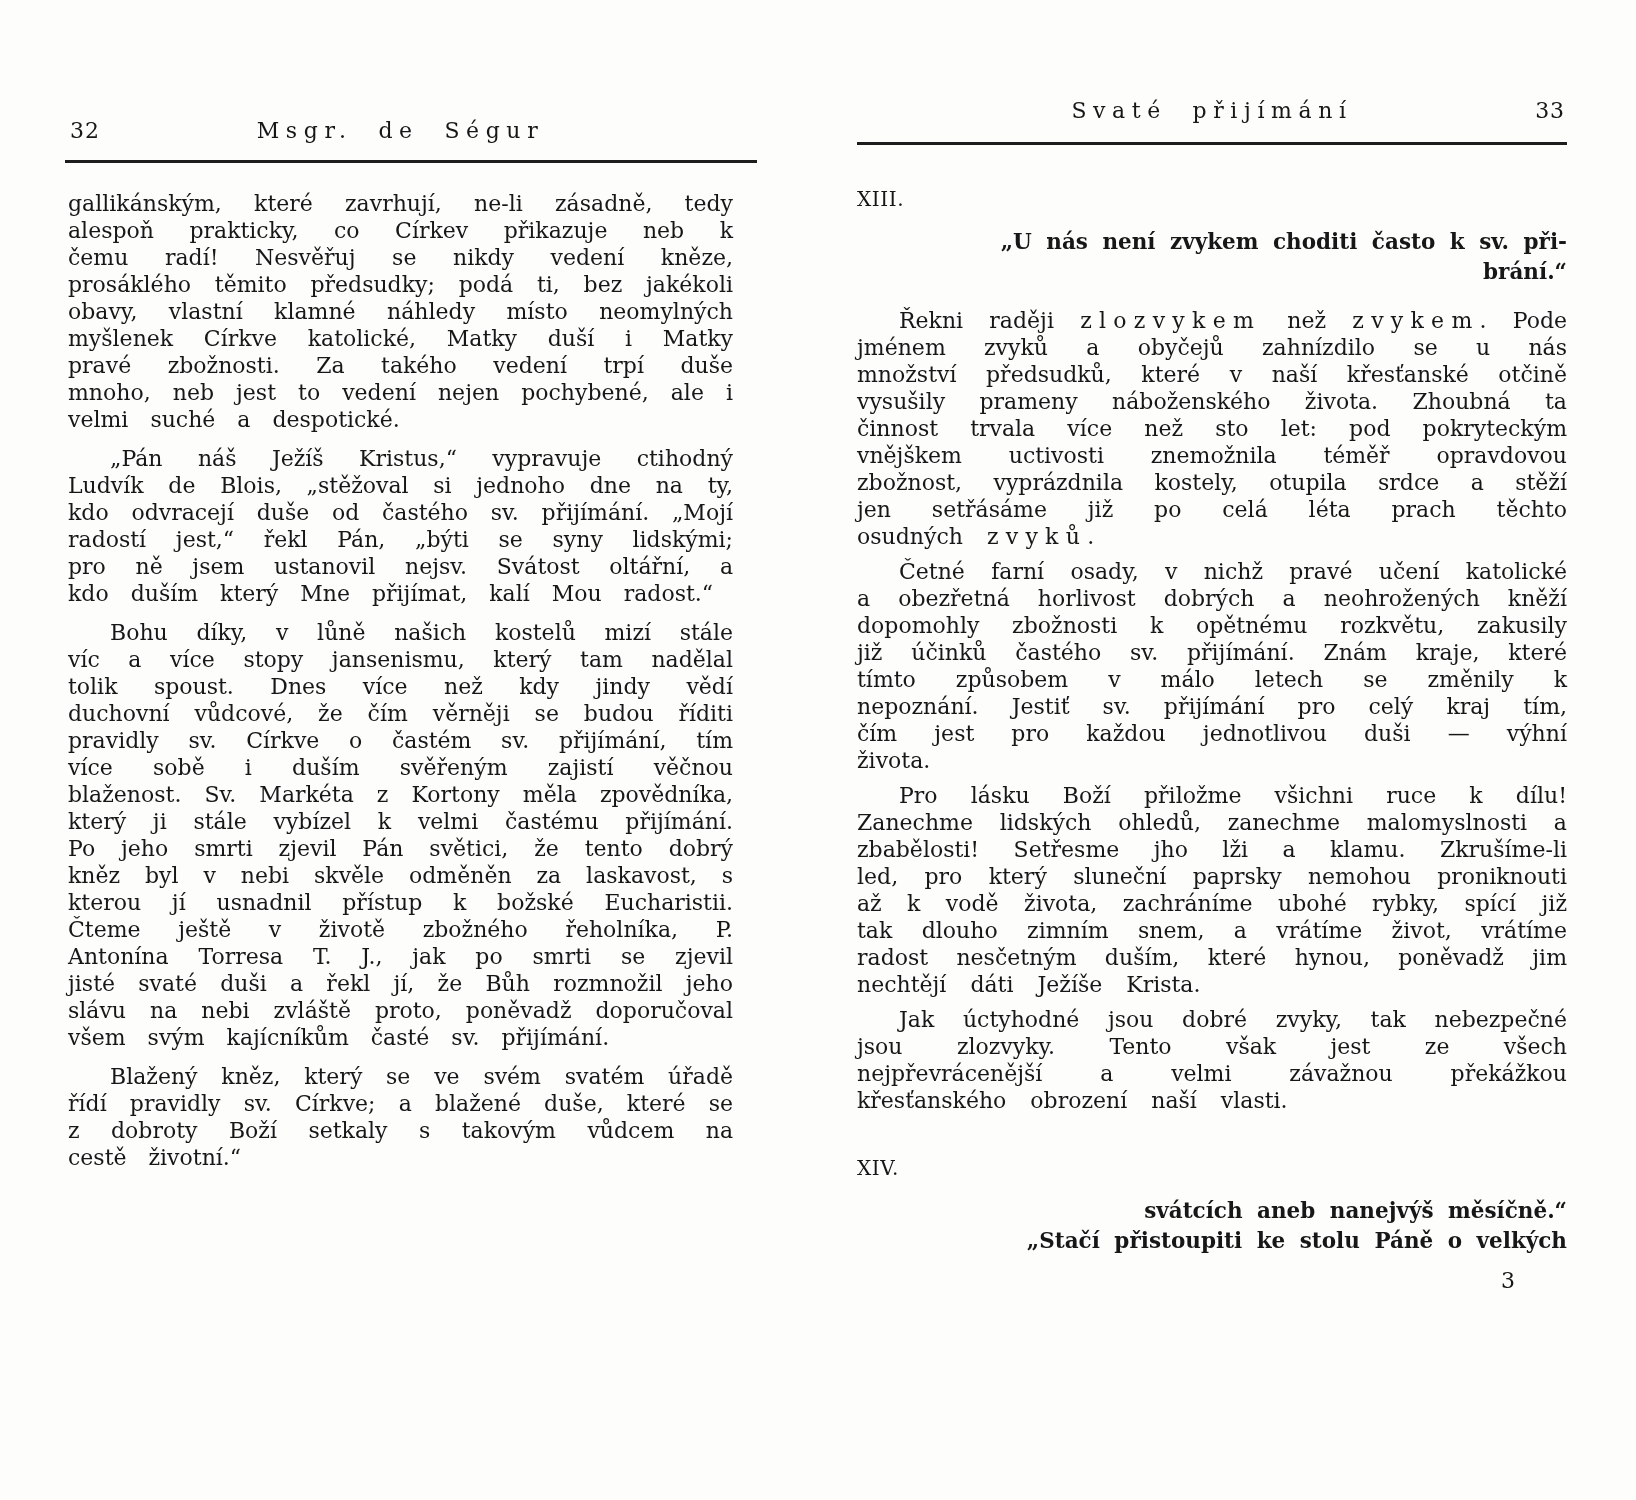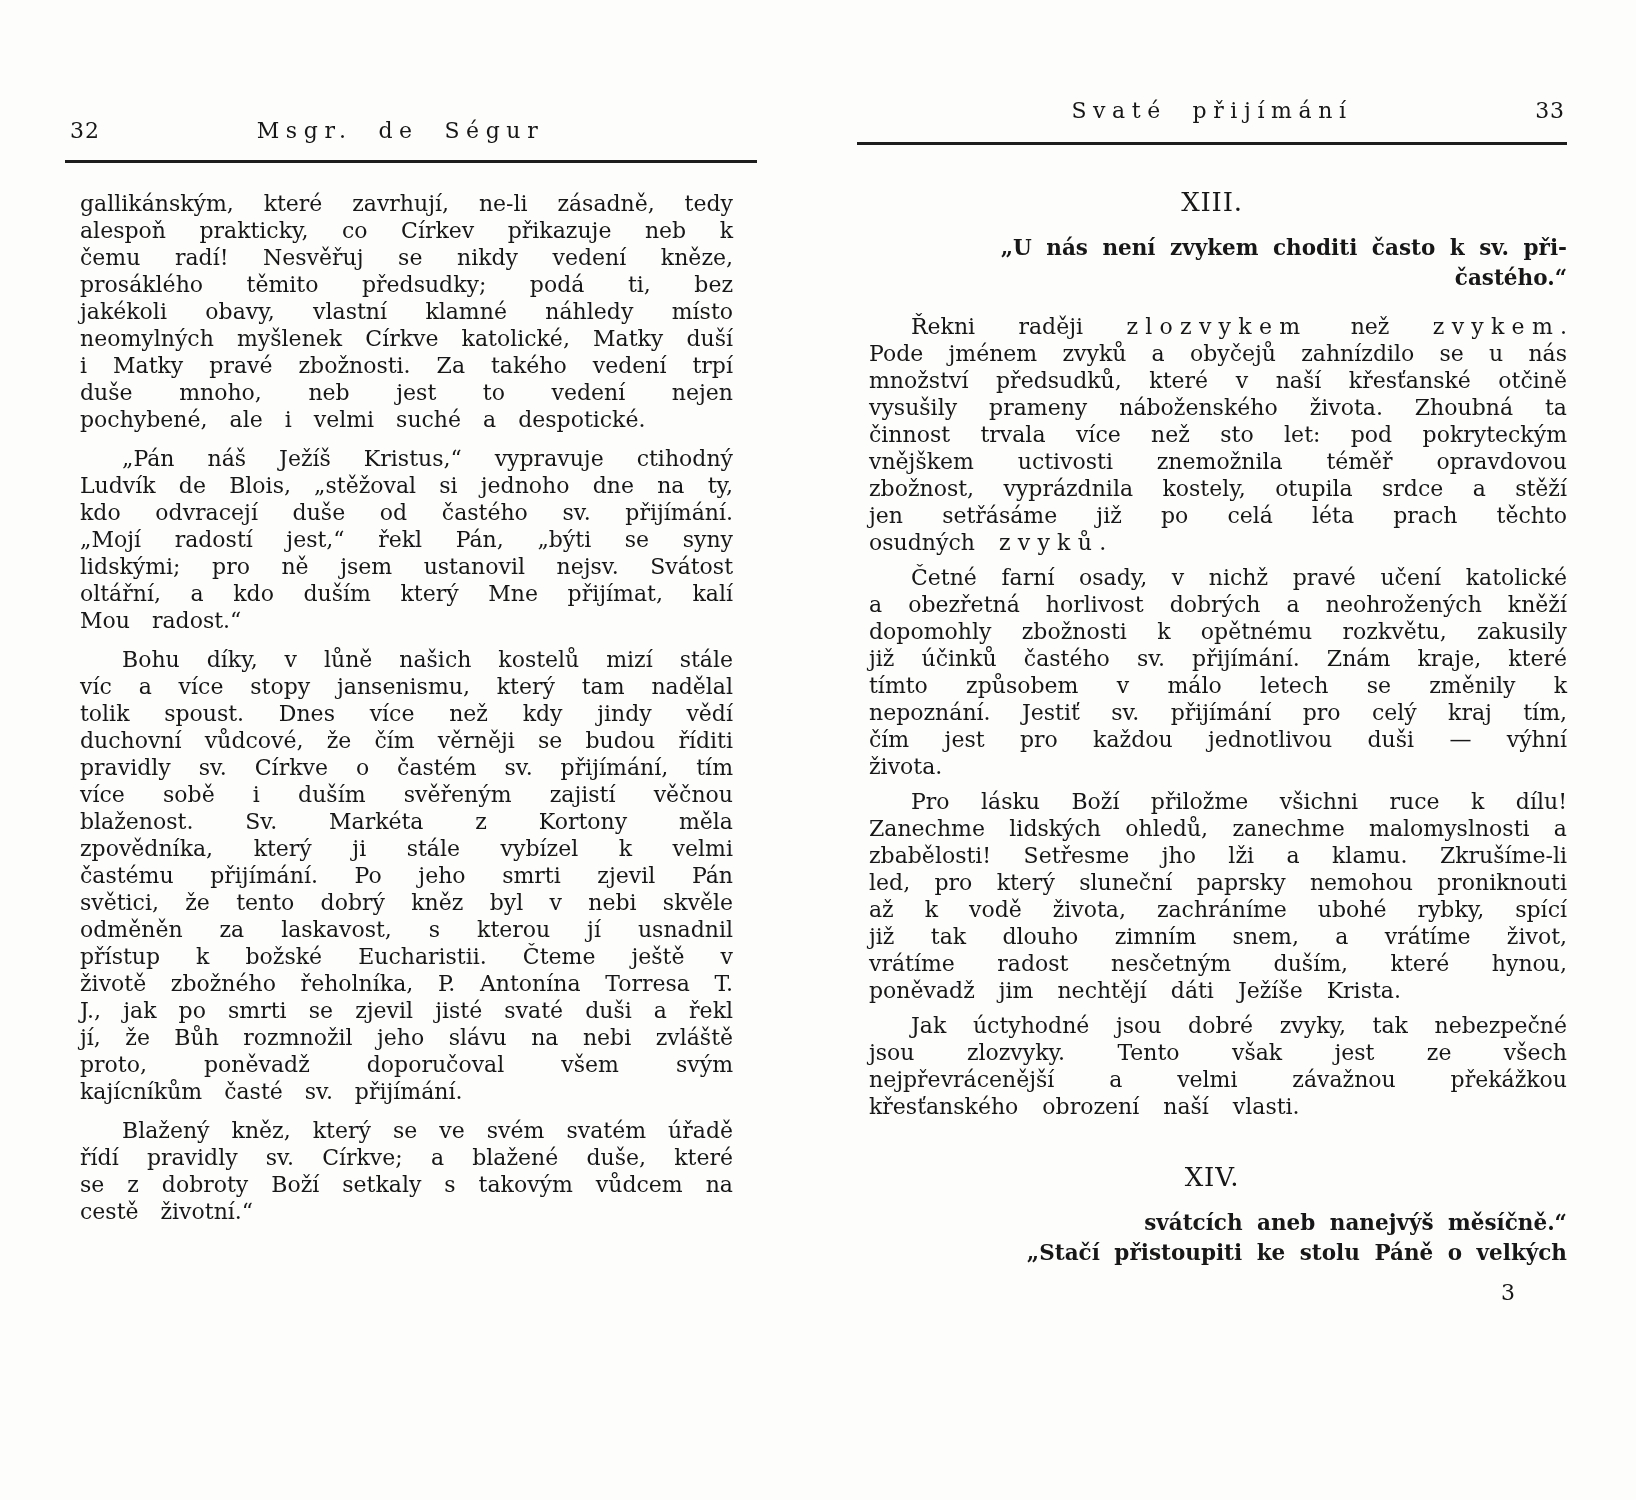--- a/index.html
+++ b/index.html
@@ -31,31 +31,30 @@
   .rule { border-top:3px solid #1d1d1d; height:0; margin-top:16px; }
   .page-left .rule { width:692px; margin-left:-3px; margin-top:14px; }
 
   .body-text { margin-top:27px; }
 
   .para {
     font-size:22px;
     line-height:27px;
     text-align:justify;
     word-spacing:15px;
-    margin:12px 0 0 12px;
+    margin:12px 0 0 0;
     text-indent:42px;
   }
   .page-right .para { word-spacing:17px; margin-top:8px; }
   .para.first { margin-top:0; text-indent:0; }
   .page-right .para.opening { margin-top:20px; }
   .spaced { letter-spacing:0.33em; }
 
   .chapter-number {
-    text-align:center;
-    font-size:26px;
+    font-size:20px;
     margin-top:42px;
     letter-spacing:0.03em;
   }
   .chapter-heading {
     text-align:right;
     font-weight:bold;
     font-size:21.5px;
     line-height:30px;
     margin-top:16px;
     word-spacing:7px;
@@ -91,21 +90,21 @@
   <div class="page page-right">
     <div class="running-head">
       <span class="rtitle">Svaté přijímání</span>
       <span class="pagenum pos-right">33</span>
     </div>
     <div class="rule"></div>
 
     <div class="chapter-number">XIII.</div>
     <div class="chapter-heading">
       <span class="hline">„U nás není zvykem choditi často k sv. při-</span>
-      <span class="hline">častého.“</span>
+      <span class="hline">brání.“</span>
     </div>
 
     <p class="para opening"><span>Řekni raději </span><span class="spaced">zlozvykem</span><span> než </span><span class="spaced">zvykem</span><span>. Pode jménem zvyků a obyčejů zahnízdilo se u nás množství předsudků, které v naší křesťanské otčině vysušily prameny náboženského života. Zhoubná ta činnost trvala více než sto let: pod pokryteckým vnějškem uctivosti znemožnila téměř opravdovou zbožnost, vyprázdnila kostely, otupila srdce a stěží jen setřásáme již po celá léta prach těchto osudných </span><span class="spaced">zvyků</span><span>.</span></p>
 
     <p class="para">Četné farní osady, v nichž pravé učení katolické a obezřetná horlivost dobrých a neohrožených kněží dopomohly zbožnosti k opětnému rozkvětu, zakusily již účinků častého sv. přijímání. Znám kraje, které tímto způsobem v málo letech se změnily k nepoznání. Jestiť sv. přijímání pro celý kraj tím, čím jest pro každou jednotlivou duši — výhní života.</p>
     <p class="para">Pro lásku Boží přiložme všichni ruce k dílu! Zanechme lidských ohledů, zanechme malomyslnosti a zbabělosti! Setřesme jho lži a klamu. Zkrušíme-li led, pro který sluneční paprsky nemohou proniknouti až k vodě života, zachráníme ubohé rybky, spící již tak dlouho zimním snem, a vrátíme život, vrátíme radost nesčetným duším, které hynou, poněvadž jim nechtějí dáti Ježíše Krista.</p>
     <p class="para">Jak úctyhodné jsou dobré zvyky, tak nebezpečné jsou zlozvyky. Tento však jest ze všech nejpřevrácenější a velmi závažnou překážkou křesťanského obrození naší vlasti.</p>
 
     <div class="chapter-number">XIV.</div>
     <div class="chapter-heading">

